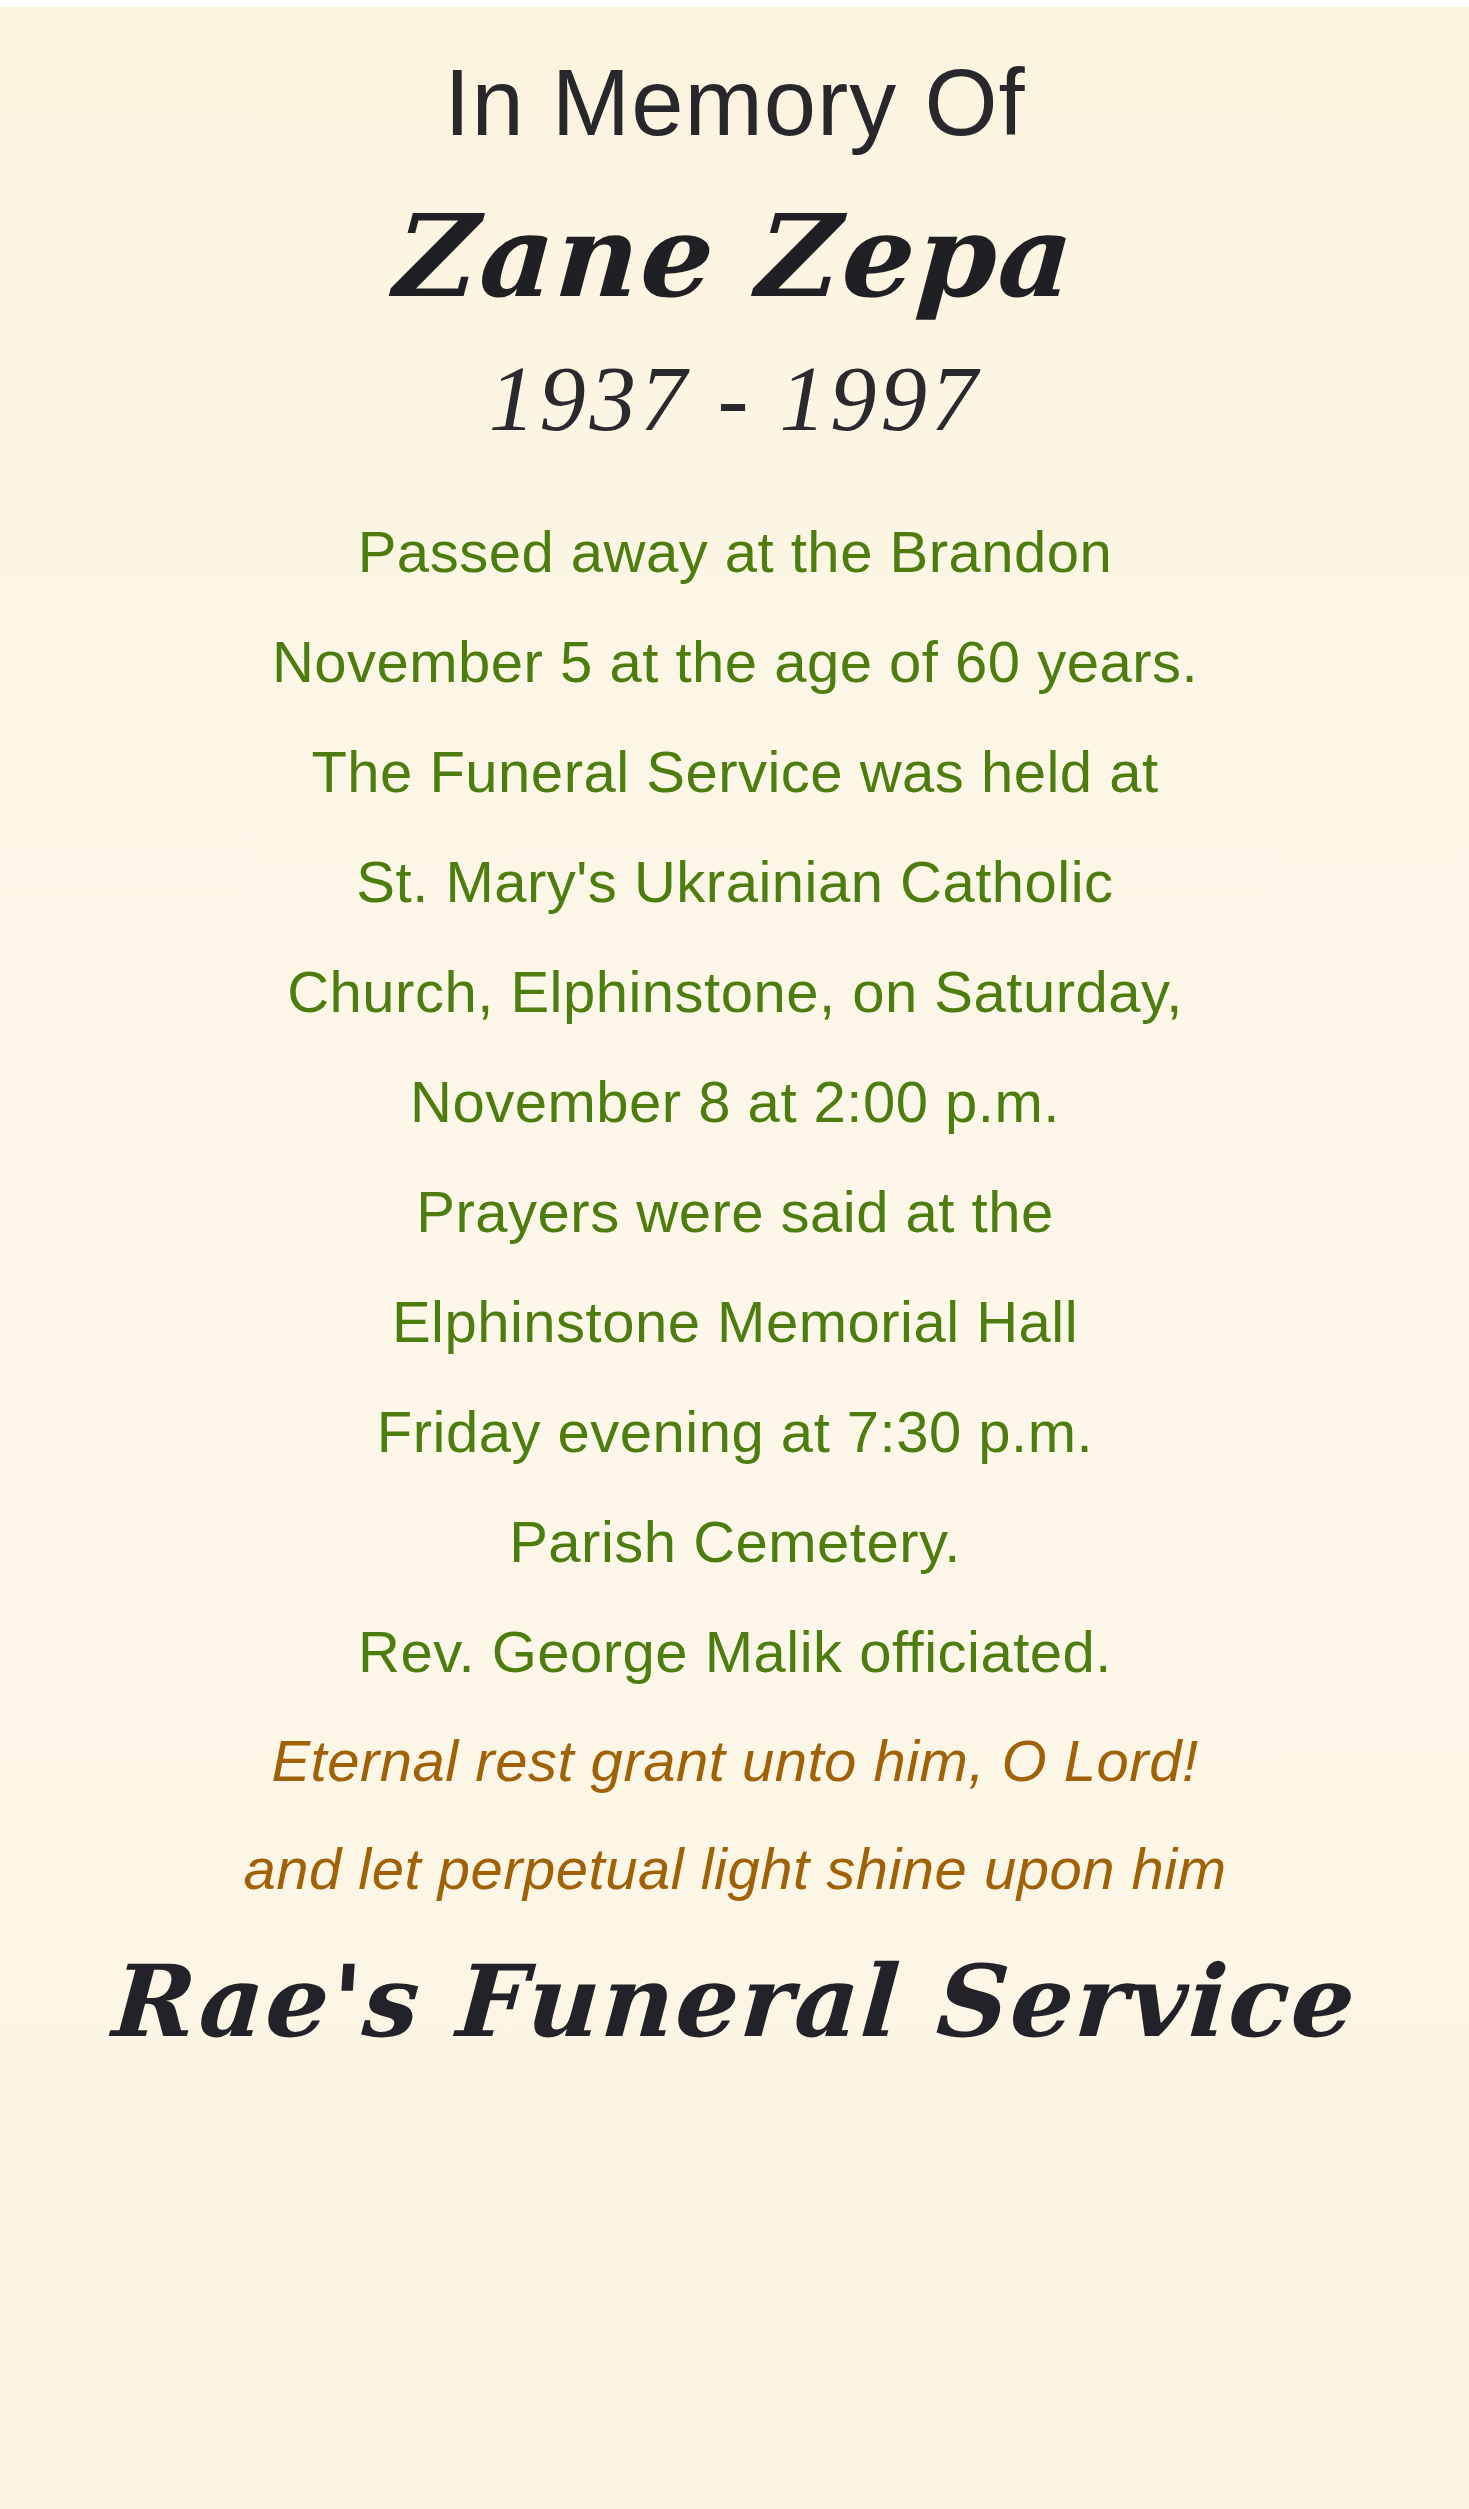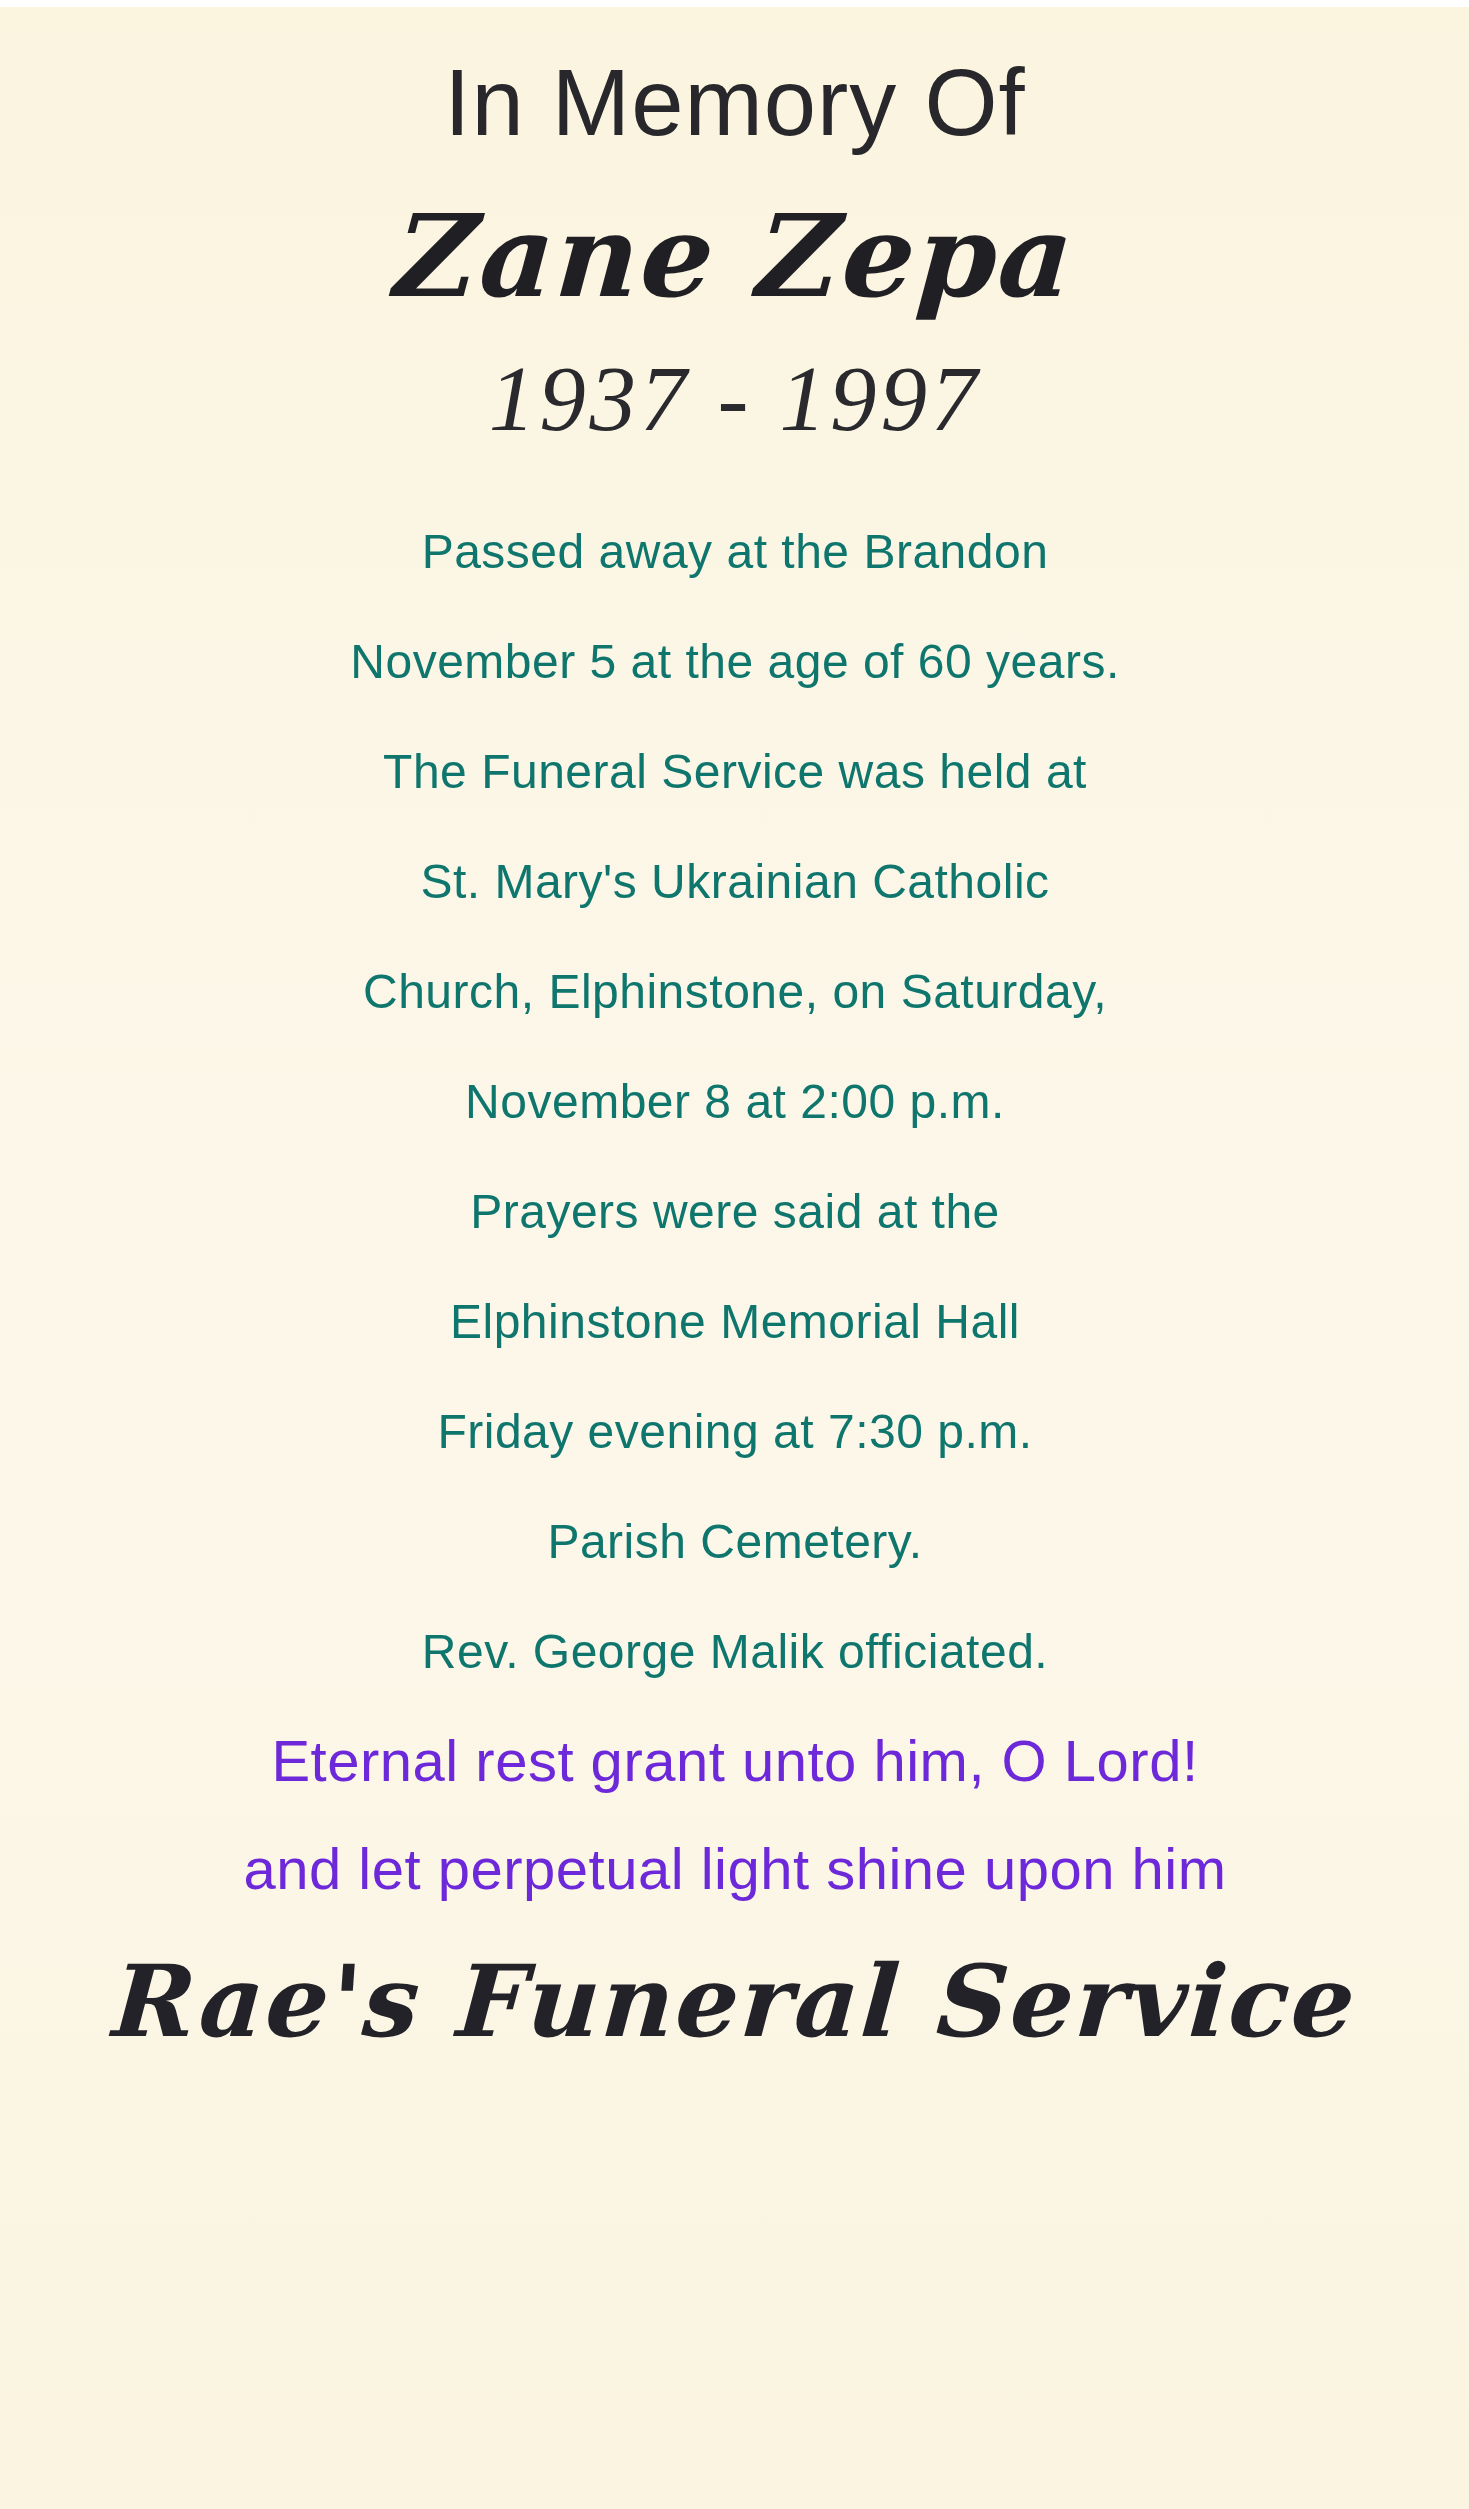--- a/index.html
+++ b/index.html
@@ -58,31 +58,32 @@
     font-style: italic;
     font-size: 93px;
     line-height: 1.1;
     letter-spacing: 3.9px;
     color: #2a2a2e;
   }
   .body-text {
     margin-top: 47px;
   }
   .body-text .line {
-    font-size: 48px;
+    font-size: 58px;
     line-height: 110px;
     letter-spacing: 0.5px;
-    color: #0f766e;
+    color: #4d7c0f;
     white-space: nowrap;
   }
   .epitaph .line {
+    font-style: italic;
     font-size: 58px;
     line-height: 108px;
     letter-spacing: 0.5px;
-    color: #6d28d9;
+    color: #a16207;
     white-space: nowrap;
   }
   .funeral-home {
     margin-top: 13.8px;
     font-family: "DejaVu Serif", serif;
     font-style: italic;
     font-weight: bold;
     font-size: 99px;
     line-height: 1.3;
     letter-spacing: 2px;

